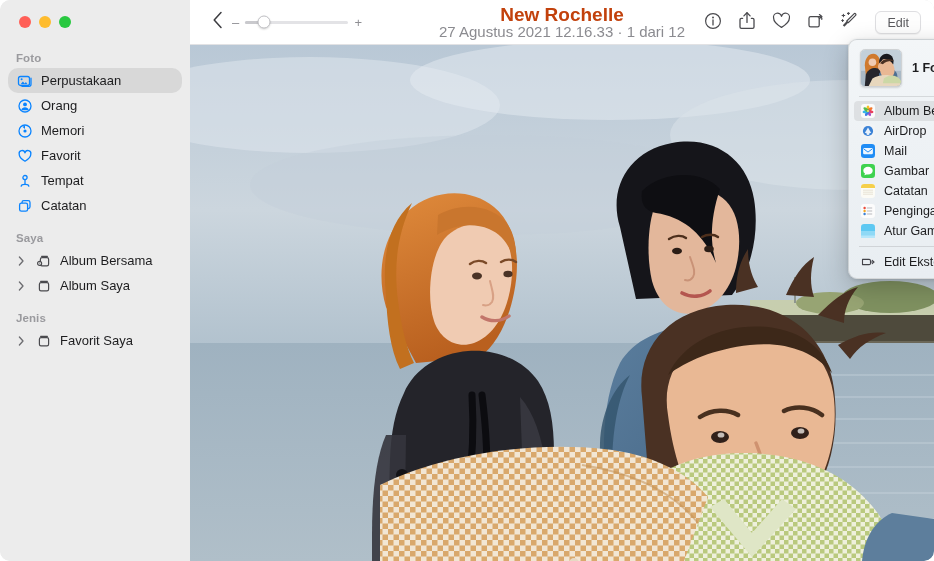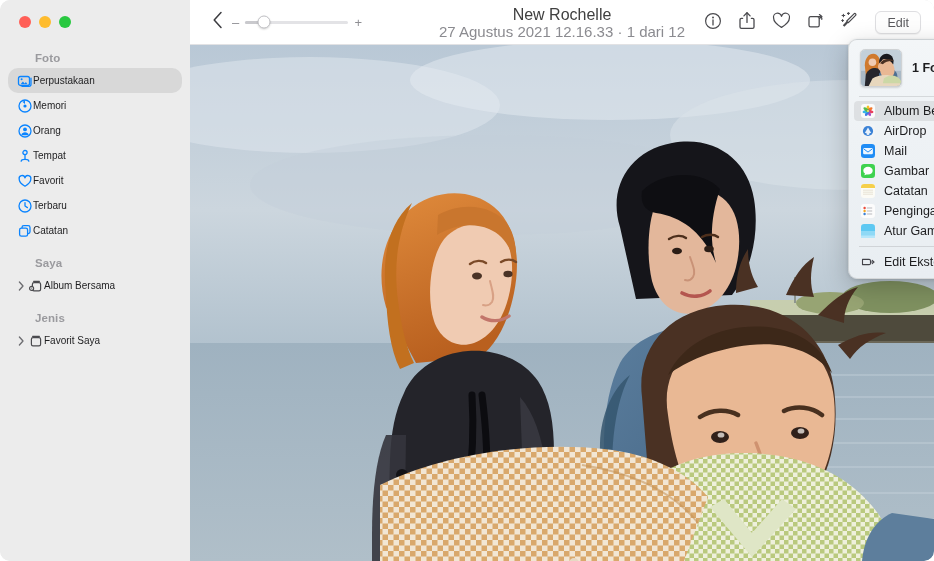--- a/index.html
+++ b/index.html
@@ -31,29 +31,29 @@
     position: absolute; left: 19px; top: 16px;
     display: flex; gap: 8px; align-items: center;
   }
   .light { width: 12px; height: 12px; border-radius: 50%; display: block; }
   .light.red    { background: #ff5f57; }
   .light.yellow { background: #febc2e; }
   .light.green  { background: #28c840; }
 
   .section-head {
     font-size: 11.5px; font-weight: 700; color: #9a9a9e;
-    padding: 0 0 4px 16px; letter-spacing: .1px; margin-left: 19px;
+    padding: 0 0 4px 16px; letter-spacing: .1px;
   }
   #sb-scroll { position: absolute; top: 52px; left: 0; right: 0; }
 
   .sb-row {
     display: flex; align-items: center;
     height: 25px; margin: 0 8px; padding-left: 8px;
-    border-radius: 10px; gap: 0;
-    font-size: 10px; color: #1d1d1f; cursor: default;
+    border-radius: 10px; gap: 8px;
+    font-size: 13px; color: #1d1d1f; cursor: default;
     white-space: nowrap;
   }
   .sb-row.selected { background: #d8d8d8; }
   .sb-icon { width: 17px; height: 17px; display: flex; align-items: center; justify-content: center; flex: 0 0 17px; }
   .sb-icon svg { display: block; }
   .disc {
     width: 11px; flex: 0 0 11px; display: flex; align-items: center; justify-content: center;
     color: #6c6c70;
   }
   .gap { height: 14px; }
@@ -88,21 +88,21 @@
   .thumb {
     position: absolute; top: 50%; left: 18%; transform: translate(-50%, -50%);
     width: 13px; height: 13px; border-radius: 50%;
     background: #fff; border: 1px solid #c0c0c4;
     box-shadow: 0 1px 2px rgba(0,0,0,.16);
   }
   #title-block {
     position: absolute; left: 0; right: 0; top: 7px; text-align: center;
     pointer-events: none;
   }
-  #doc-title { font-size: 16px; font-weight: 400; color: #404040; line-height: 16px; }
+  #doc-title { font-size: 19px; font-weight: 700; color: #c2410c; line-height: 16px; }
   #doc-sub   { font-size: 15px; color: #8b8b90; line-height: 15px; margin-top: 1px; }
 
   #tb-right {
     position: absolute; right: 13px; top: 0; height: 45px;
     display: flex; align-items: center; gap: 2px;
   }
   .tb-btn {
     width: 32px; height: 30px; display: flex; align-items: center; justify-content: center;
     color: #4a4a4e; cursor: default; border-radius: 5px;
   }
@@ -184,67 +184,58 @@
               <path d="M14 5.2v6.1a2 2 0 0 1-2 2H5" fill="none" stroke="#0a84ff" stroke-width="1.3" stroke-linecap="round"></path>
             </svg>
         </span>
         <span>Perpustakaan</span>
       </div>
 
       <div class="sb-row">
         <span class="sb-icon">
           <svg width="16" height="16" viewBox="0 0 16 16">
               <circle cx="8" cy="8" r="6" fill="none" stroke="#0a84ff" stroke-width="1.3"></circle>
+              <circle cx="8" cy="6.4" r="1.9" fill="#0a84ff"></circle>
+              <path d="M4.2 12.2c.6-2 2-2.9 3.8-2.9s3.2.9 3.8 2.9z" fill="#0a84ff"></path>
+            </svg>
+        </span>
+        <span>Orang</span>
+      </div>
+
+      <div class="sb-row">
+        <span class="sb-icon">
+          <svg width="16" height="16" viewBox="0 0 16 16">
+              <circle cx="8" cy="8" r="6" fill="none" stroke="#0a84ff" stroke-width="1.3"></circle>
               <circle cx="8" cy="8" r="1.6" fill="#0a84ff"></circle>
               <path d="M8 2.2 L5.6 4.1 L8 5.9" fill="#0a84ff"></path>
             </svg>
         </span>
         <span>Memori</span>
       </div>
 
       <div class="sb-row">
         <span class="sb-icon">
           <svg width="16" height="16" viewBox="0 0 16 16">
-              <circle cx="8" cy="8" r="6" fill="none" stroke="#0a84ff" stroke-width="1.3"></circle>
-              <circle cx="8" cy="6.4" r="1.9" fill="#0a84ff"></circle>
-              <path d="M4.2 12.2c.6-2 2-2.9 3.8-2.9s3.2.9 3.8 2.9z" fill="#0a84ff"></path>
-            </svg>
-        </span>
-        <span>Orang</span>
+              <path d="M8 13.2S2.2 9.8 2.2 6.2A2.9 2.9 0 0 1 8 4.9a2.9 2.9 0 0 1 5.8 1.3C13.8 9.8 8 13.2 8 13.2z" fill="none" stroke="#0a84ff" stroke-width="1.3" stroke-linejoin="round"></path>
+            </svg>
+        </span>
+        <span>Favorit</span>
       </div>
 
       <div class="sb-row">
         <span class="sb-icon">
           <svg width="16" height="16" viewBox="0 0 16 16">
               <circle cx="8" cy="4.6" r="2.1" fill="none" stroke="#0a84ff" stroke-width="1.3"></circle>
               <path d="M8 6.8v4.1" stroke="#0a84ff" stroke-width="1.3" stroke-linecap="round"></path>
               <path d="M4.2 13.2c0-1 1.7-1.8 3.8-1.8s3.8.8 3.8 1.8" fill="none" stroke="#0a84ff" stroke-width="1.3" stroke-linecap="round"></path>
             </svg>
         </span>
         <span>Tempat</span>
       </div>
 
-      <div class="sb-row">
-        <span class="sb-icon">
-          <svg width="16" height="16" viewBox="0 0 16 16">
-              <path d="M8 13.2S2.2 9.8 2.2 6.2A2.9 2.9 0 0 1 8 4.9a2.9 2.9 0 0 1 5.8 1.3C13.8 9.8 8 13.2 8 13.2z" fill="none" stroke="#0a84ff" stroke-width="1.3" stroke-linejoin="round"></path>
-            </svg>
-        </span>
-        <span>Favorit</span>
-      </div>
-
-      <div class="sb-row">
-        <span class="sb-icon">
-          <svg width="16" height="16" viewBox="0 0 16 16">
-              <circle cx="8" cy="8" r="6" fill="none" stroke="#0a84ff" stroke-width="1.3"></circle>
-              <path d="M8 4.6V8l2.4 1.6" fill="none" stroke="#0a84ff" stroke-width="1.3" stroke-linecap="round"></path>
-            </svg>
-        </span>
-        <span>Terbaru</span>
-      </div>
 
 
       <div class="sb-row">
         <span class="sb-icon">
           <svg width="16" height="16" viewBox="0 0 16 16">
               <rect x="5" y="2.6" width="8" height="8" rx="1.8" fill="none" stroke="#0a84ff" stroke-width="1.3"></rect>
               <rect x="2.6" y="5.2" width="8" height="8" rx="1.8" fill="#ececec" stroke="#0a84ff" stroke-width="1.3"></rect>
             </svg>
         </span>
         <span>Catatan</span>
@@ -265,20 +256,34 @@
           <svg width="16" height="16" viewBox="0 0 16 16">
               <rect x="4.4" y="4.6" width="8.2" height="8.2" rx="1.6" fill="none" stroke="#4a4a4e" stroke-width="1.2"></rect>
               <path d="M5.6 3.3h5.8" stroke="#4a4a4e" stroke-width="1.2" stroke-linecap="round"></path>
               <circle cx="3.6" cy="10.4" r="2" fill="#ececec" stroke="#4a4a4e" stroke-width="1.2"></circle>
               <circle cx="3.6" cy="10" r=".6" fill="#4a4a4e"></circle>
             </svg>
         </span>
         <span>Album Bersama</span>
       </div>
 
+      <div class="sb-row">
+        <span class="disc">
+          <svg width="7" height="10" viewBox="0 0 7 10">
+              <path d="M1.4 1 5 5 1.4 9" fill="none" stroke="#6c6c70" stroke-width="1.3" stroke-linecap="round" stroke-linejoin="round"></path>
+            </svg>
+        </span>
+        <span class="sb-icon">
+          <svg width="16" height="16" viewBox="0 0 16 16">
+              <rect x="3.4" y="4.6" width="9.2" height="8.2" rx="1.6" fill="none" stroke="#4a4a4e" stroke-width="1.2"></rect>
+              <path d="M4.6 3.3h6.8" stroke="#4a4a4e" stroke-width="1.2" stroke-linecap="round"></path>
+            </svg>
+        </span>
+        <span>Album Saya</span>
+      </div>
 
       <div class="gap"></div>
 
       <div class="section-head">Jenis</div>
 
       <div class="sb-row">
         <span class="disc">
           <svg width="7" height="10" viewBox="0 0 7 10">
               <path d="M1.4 1 5 5 1.4 9" fill="none" stroke="#6c6c70" stroke-width="1.3" stroke-linecap="round" stroke-linejoin="round"></path>
             </svg>

